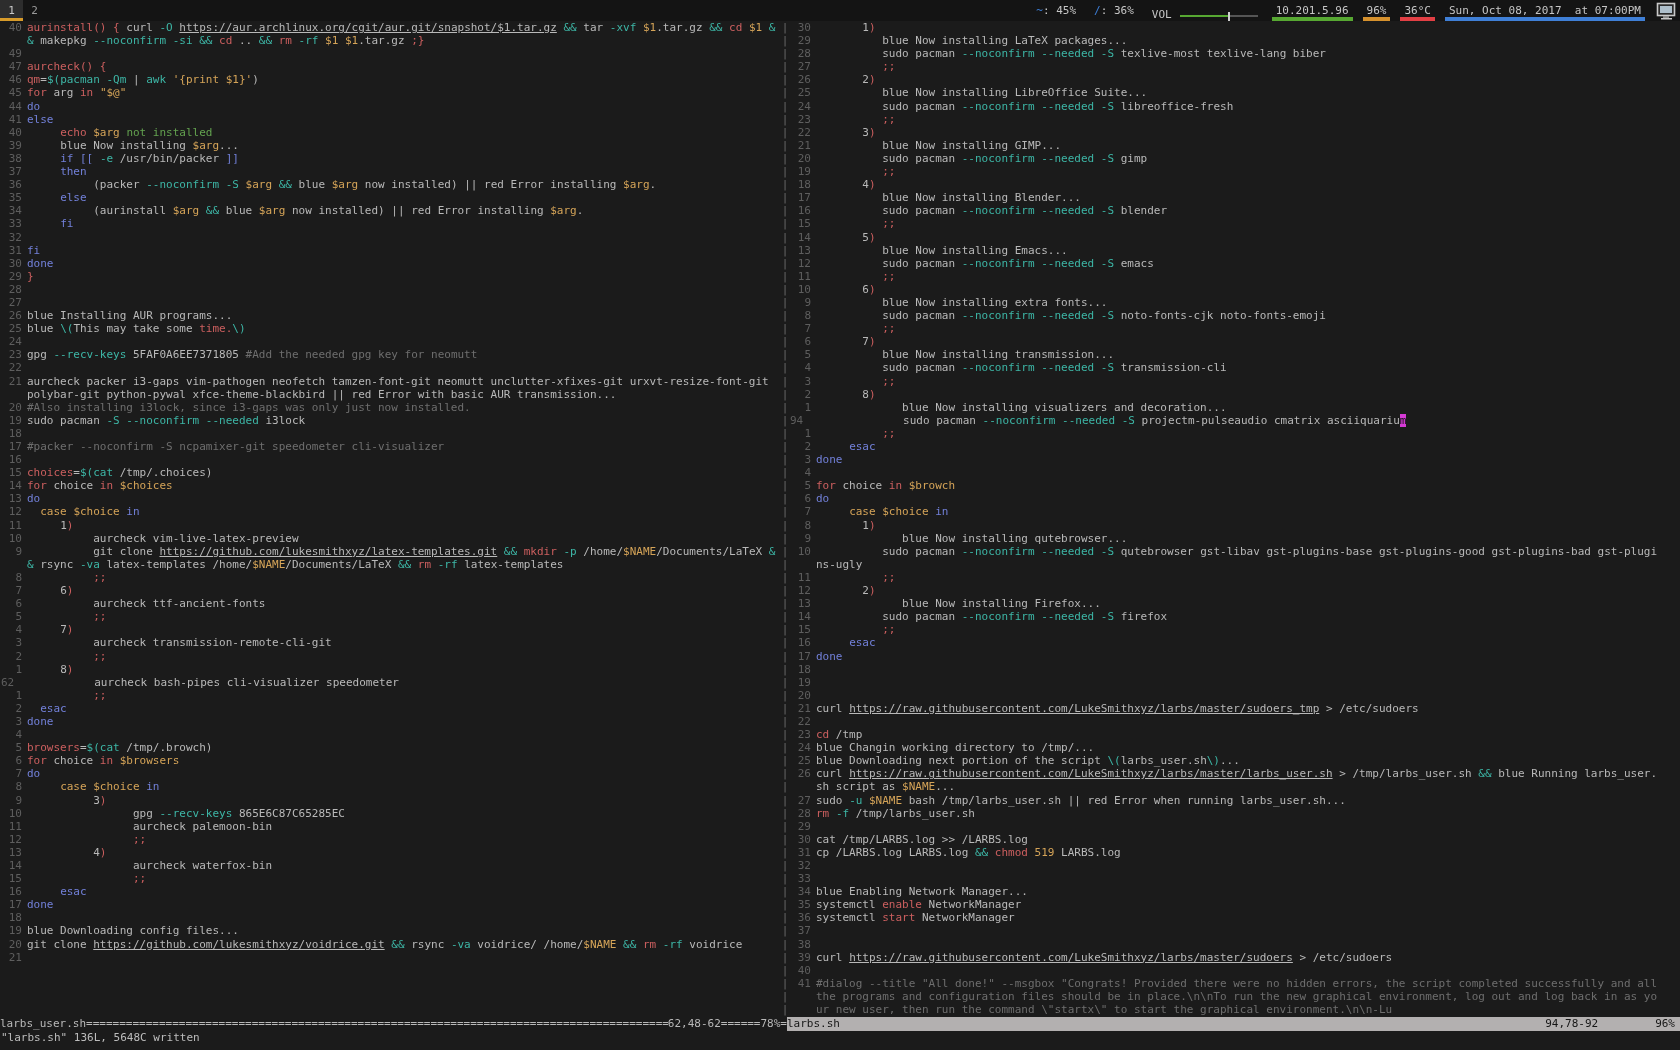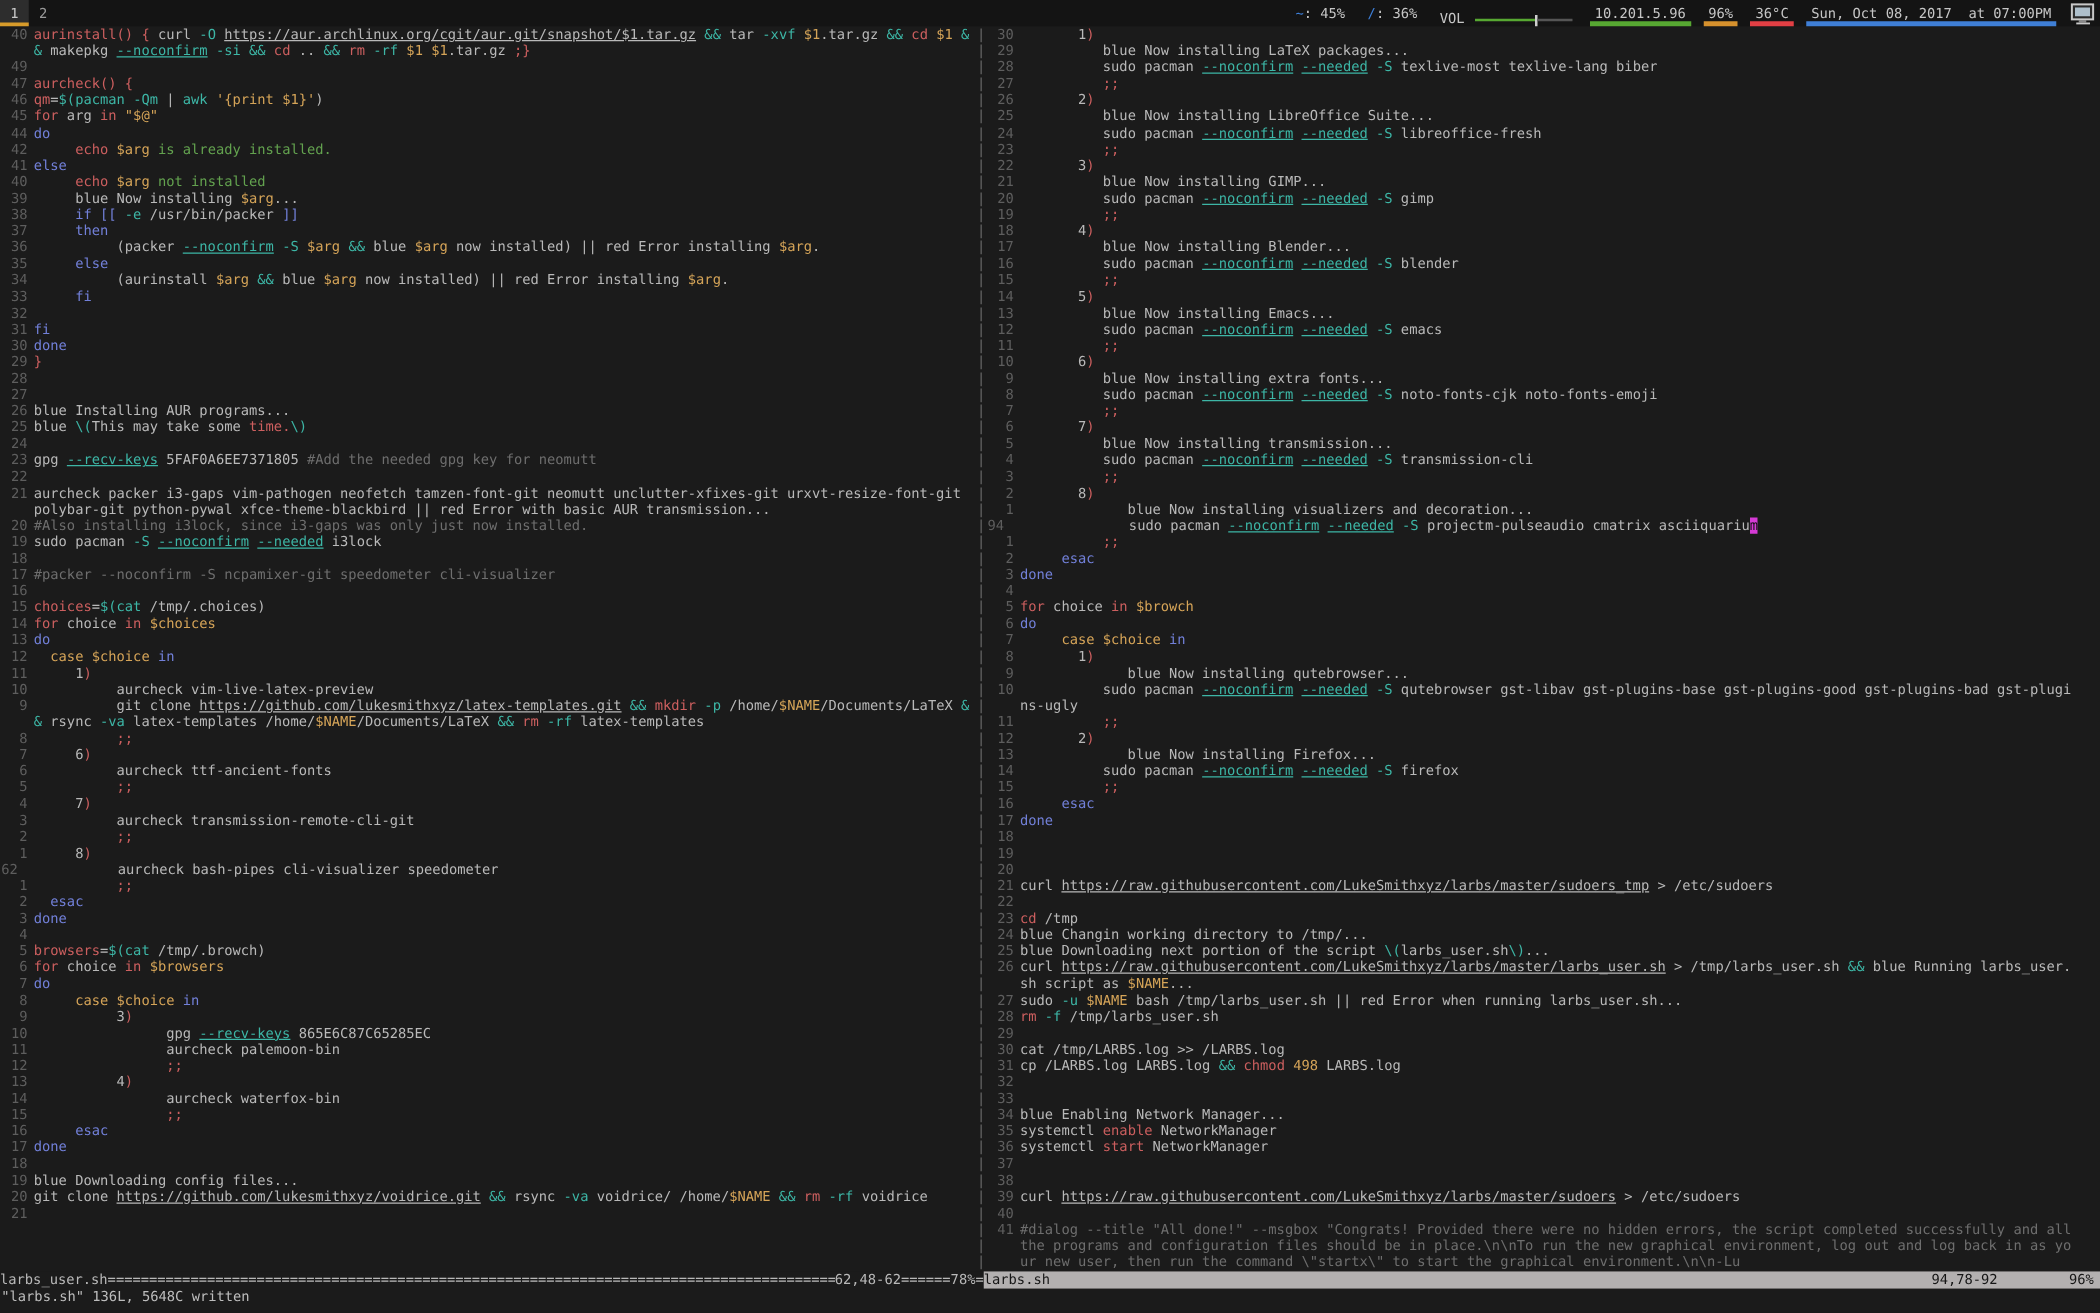--- a/index.html
+++ b/index.html
@@ -31,21 +31,21 @@
   .num{width:22px;flex:0 0 22px;text-align:right;padding-right:5px;color:#5e5e5e;white-space:pre;}
   .num.cl{text-align:left;padding-left:1px;}
   .txt{white-space:pre-wrap;word-break:break-all;}
   #lp .txt{width:753px;}
   #rp .txt{width:845px;}
   
   .tc{color:#6e6e6e;}
   .tu{text-decoration:underline;}
   .ty{color:#d5a458;}
   .tt{color:#3db6a6;}
-  .ttu{color:#3db6a6;text-decoration:underline;}
+  .ttu{color:#3db6a6;}
   .tr{color:#cc5f5f;}
   .tb{color:#7280d9;}
   .tg{color:#63a24f;}
   .cur{background:#d53ad5;color:#101010;}
   
   .strow{display:flex;height:14px;overflow:hidden;}
   .st-left{width:787px;display:flex;overflow:hidden;color:#b9b9b9;white-space:pre;}
   .st-left .fill{flex:1;overflow:hidden;white-space:pre;}
   .st-right{flex:1;background:#b3b0b0;color:#161616;display:flex;white-space:pre;overflow:hidden;text-align:right;}
   .st-right .sp{flex:1;}
@@ -103,24 +103,20 @@
       </div>
       <div class="row">
         <span class="num">45</span>
         <span class="txt"><span class="tr">for</span> arg <span class="tr">in</span> <span class="ty">"$@"</span></span>
       </div>
       <div class="row">
         <span class="num">44</span>
         <span class="txt"><span class="tb">do</span></span>
       </div>
       <div class="row">
-        <span class="num">42</span>
-        <span class="txt">     <span class="tr">echo</span> <span class="ty">$arg</span> <span class="tg">is already installed.</span></span>
-      </div>
-      <div class="row">
         <span class="num">41</span>
         <span class="txt"><span class="tb">else</span></span>
       </div>
       <div class="row">
         <span class="num">40</span>
         <span class="txt">     <span class="tr">echo</span> <span class="ty">$arg</span> <span class="tg">not installed</span></span>
       </div>
       <div class="row">
         <span class="num">39</span>
         <span class="txt">     blue Now installing <span class="ty">$arg</span>...</span>
@@ -688,21 +684,21 @@
       <div class="row">
         <span class="num">29</span>
         <span class="txt"> </span>
       </div>
       <div class="row">
         <span class="num">30</span>
         <span class="txt">cat /tmp/LARBS.log &gt;&gt; /LARBS.log</span>
       </div>
       <div class="row">
         <span class="num">31</span>
-        <span class="txt">cp /LARBS.log LARBS.log <span class="tt">&amp;&amp;</span> <span class="tr">chmod</span> <span class="ty">498</span> LARBS.log</span>
+        <span class="txt">cp /LARBS.log LARBS.log <span class="tt">&amp;&amp;</span> <span class="tr">chmod</span> <span class="ty">519</span> LARBS.log</span>
       </div>
       <div class="row">
         <span class="num">32</span>
         <span class="txt"> </span>
       </div>
       <div class="row">
         <span class="num">33</span>
         <span class="txt"> </span>
       </div>
       <div class="row">

